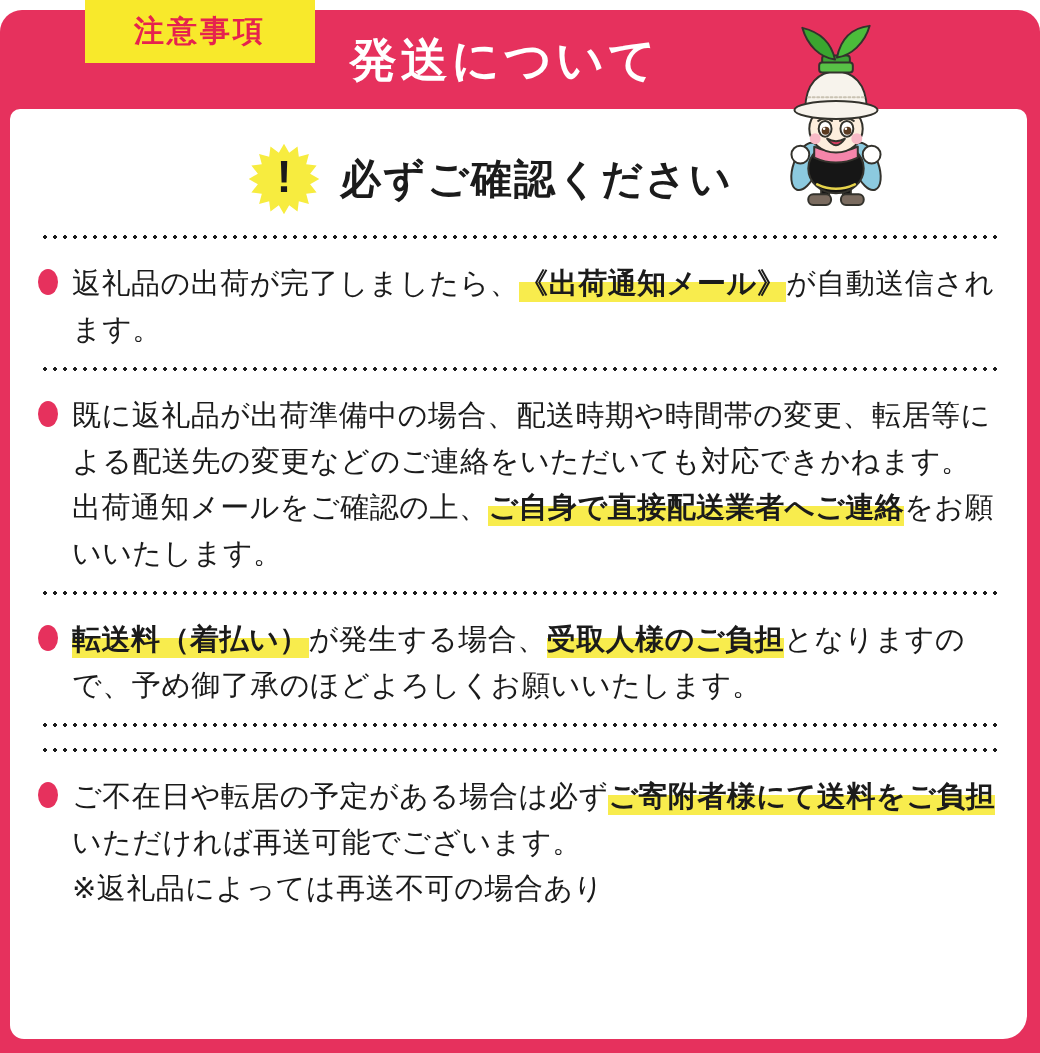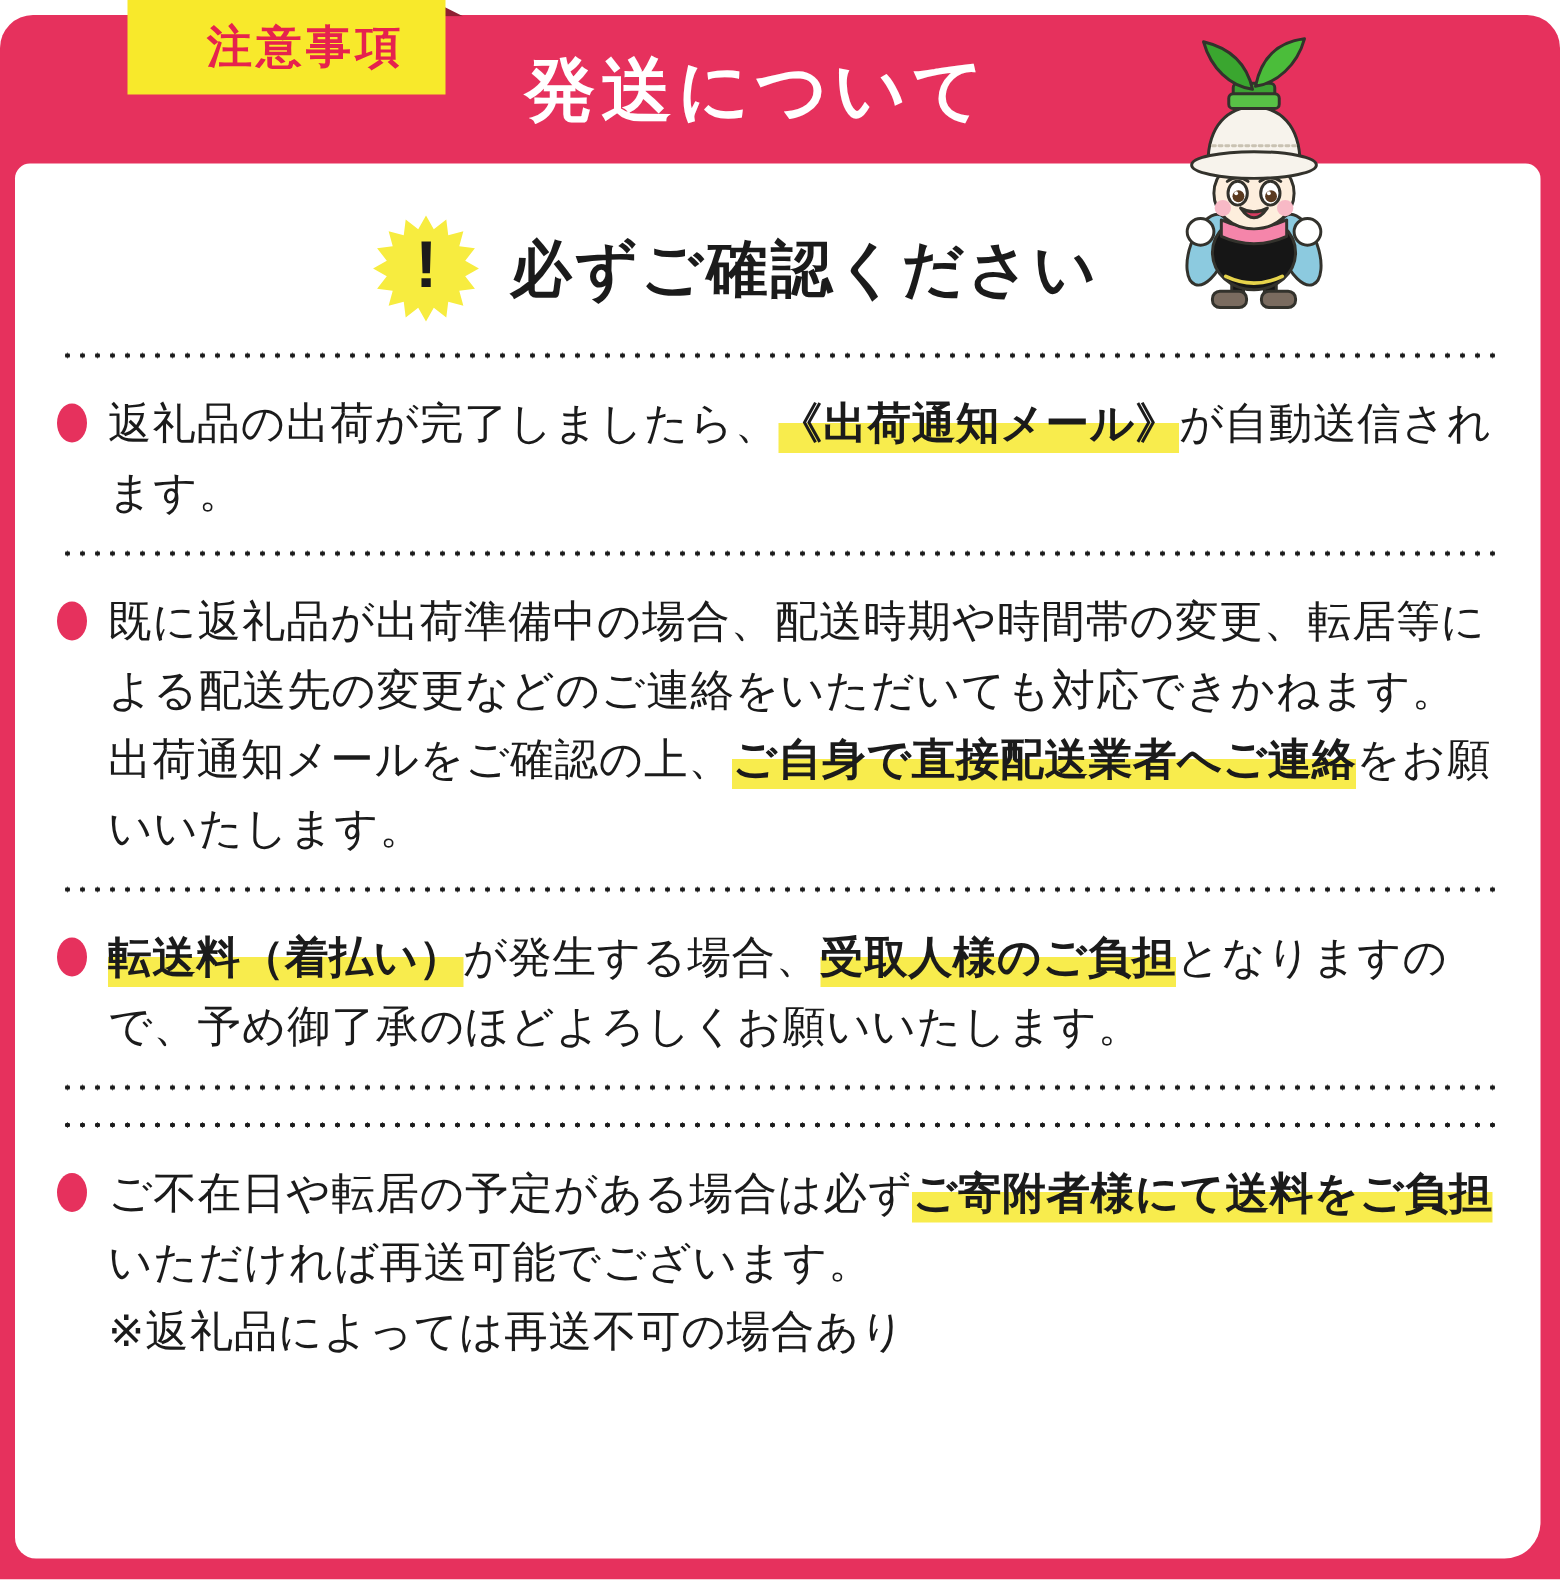--- a/index.html
+++ b/index.html
@@ -18,24 +18,23 @@
   .header-band{
     position:absolute;left:0;top:10px;width:100%;height:100px;
     display:flex;align-items:center;justify-content:center;
   }
   .page-title{
     margin:0;padding:0 30px 0 0;
     font-size:47px;font-weight:bold;color:#ffffff;letter-spacing:4px;text-align:center;
   }
   
   .badge{
-    position:absolute;left:85px;top:0;width:186px;height:63px;
+    position:absolute;left:85px;top:0;width:230px;height:63px;
     background:#f8e92b;display:flex;align-items:center;justify-content:center;
     z-index:6;
-    padding-left:26px;
   }
   .badge span{font-size:30px;font-weight:bold;color:#e6224e;letter-spacing:3px;}
   .badge-fold{
     position:absolute;left:287px;top:0;width:22px;height:11px;
     background:#8e1f33;clip-path:polygon(0 0,100% 100%,0 100%);z-index:5;
   }
   
   .content{
     position:absolute;left:10px;top:109px;right:13px;bottom:14px;
     background:#ffffff;border-radius:10px 10px 24px 14px;

